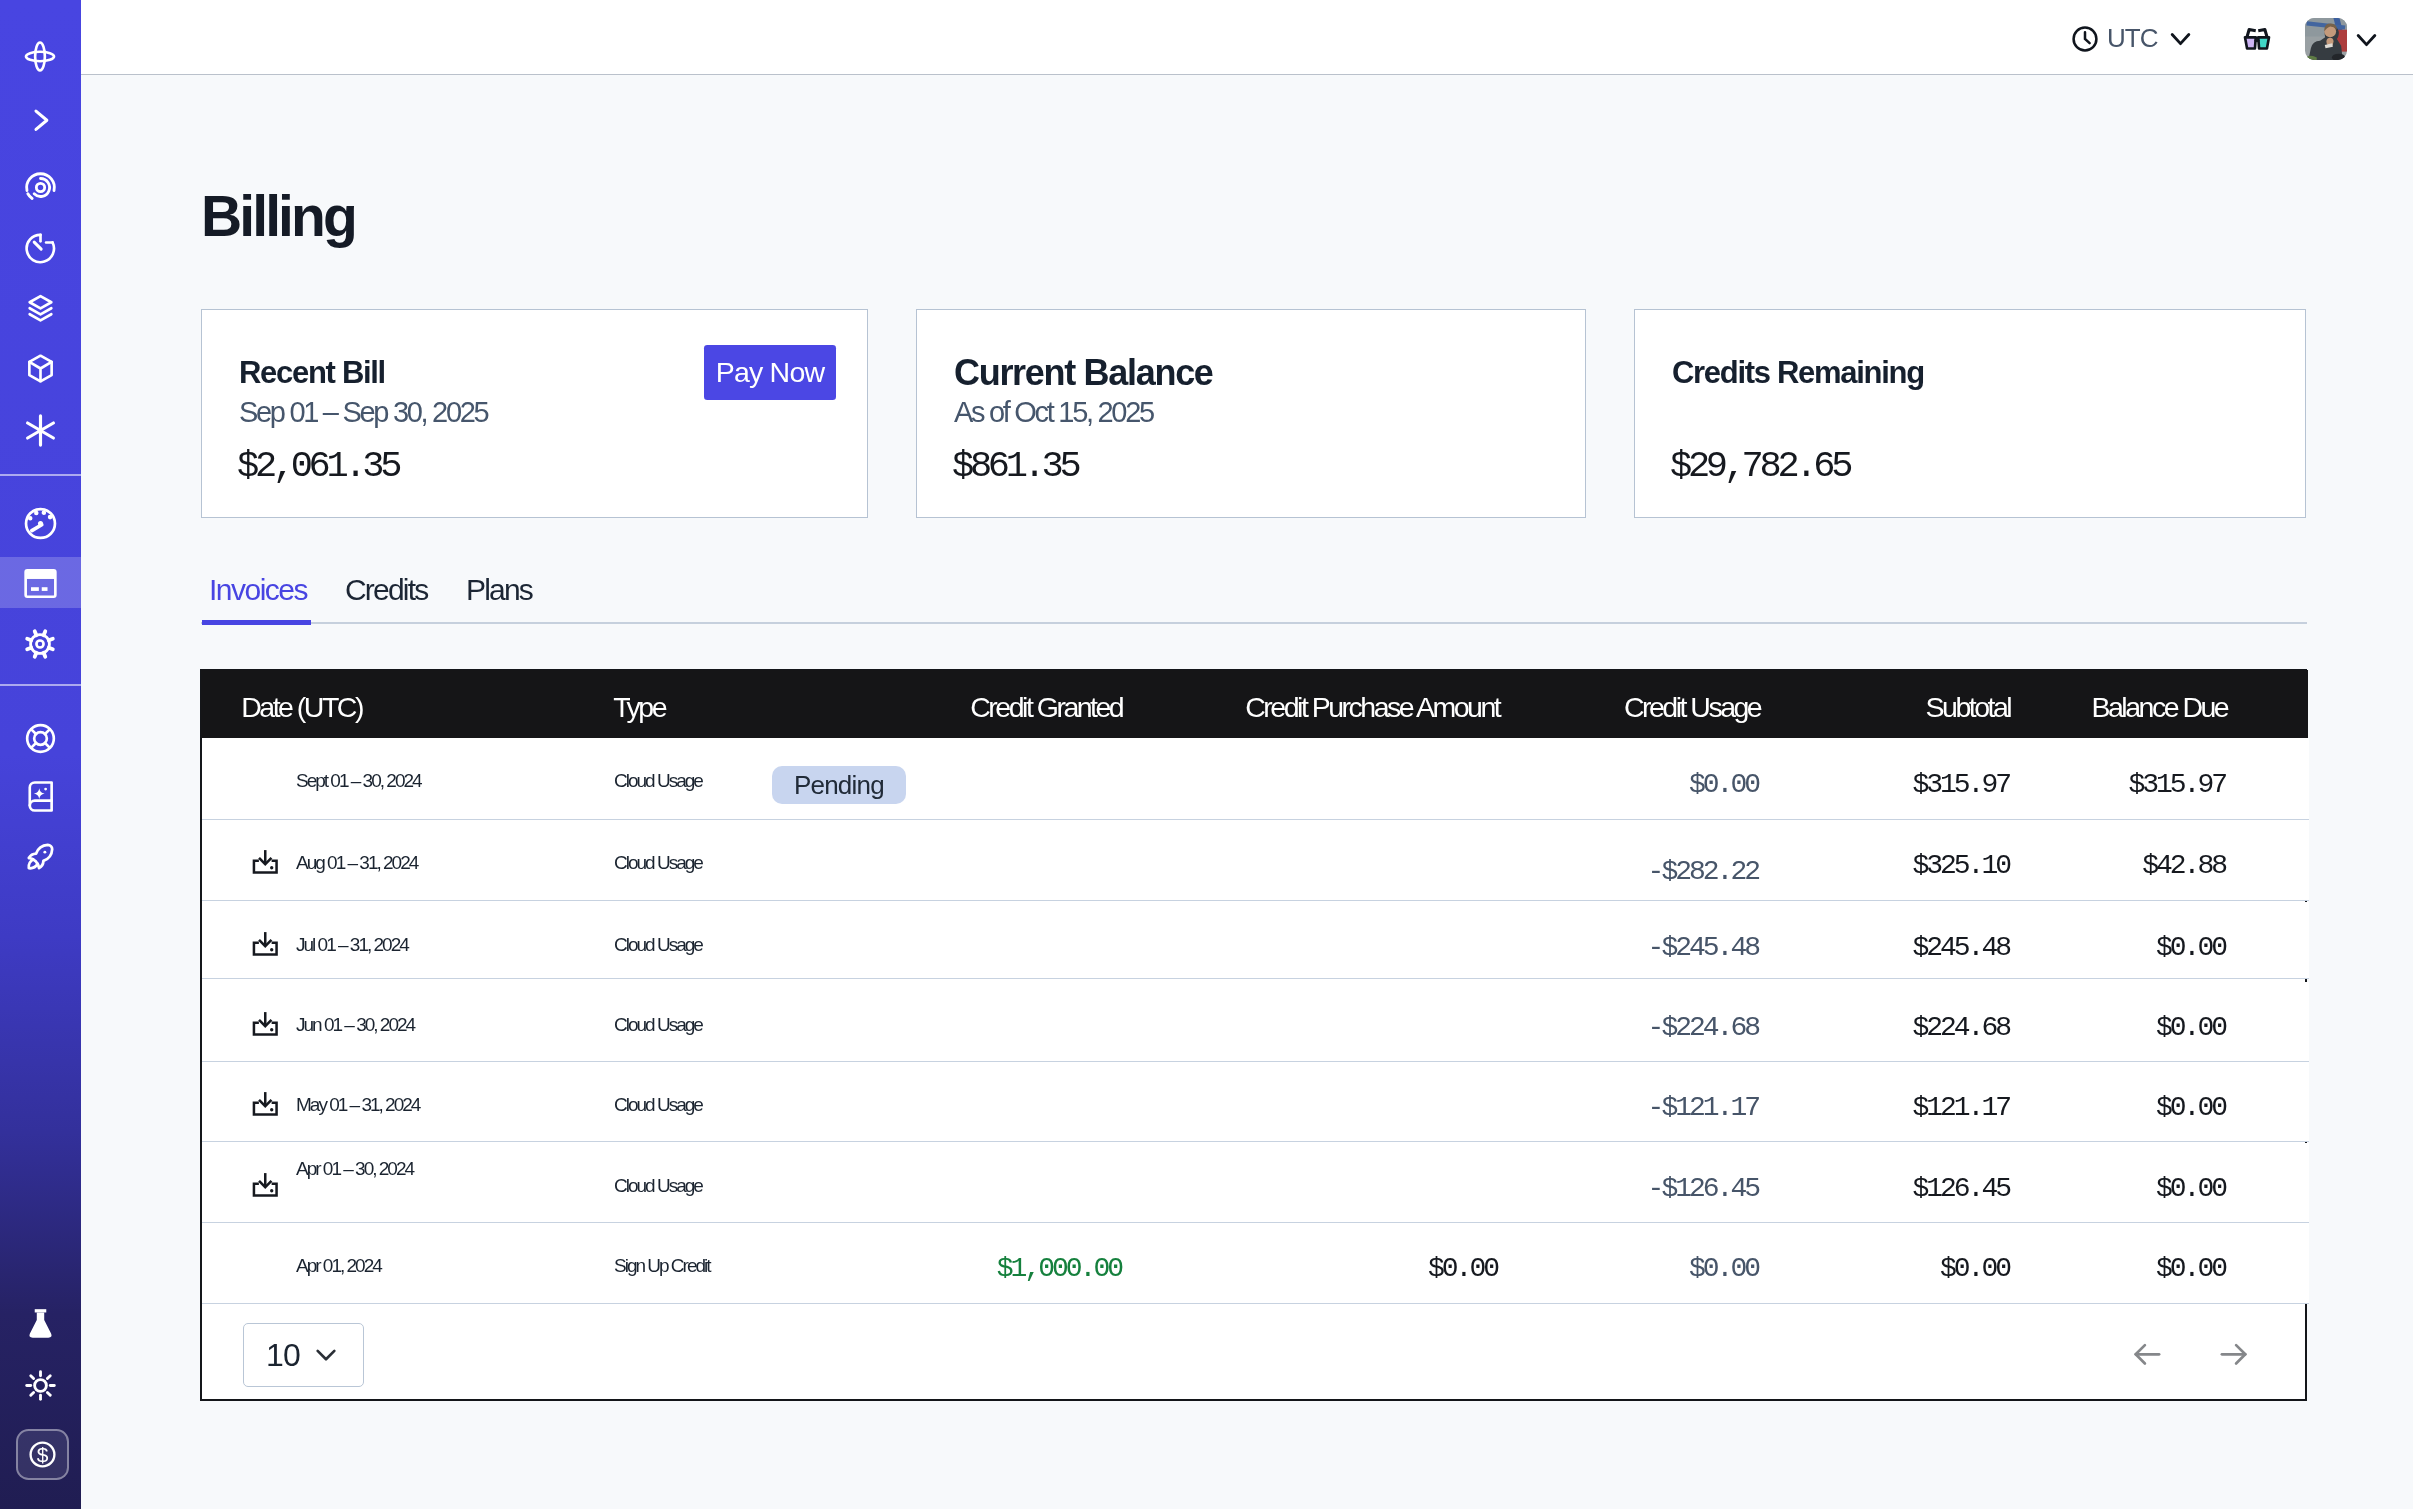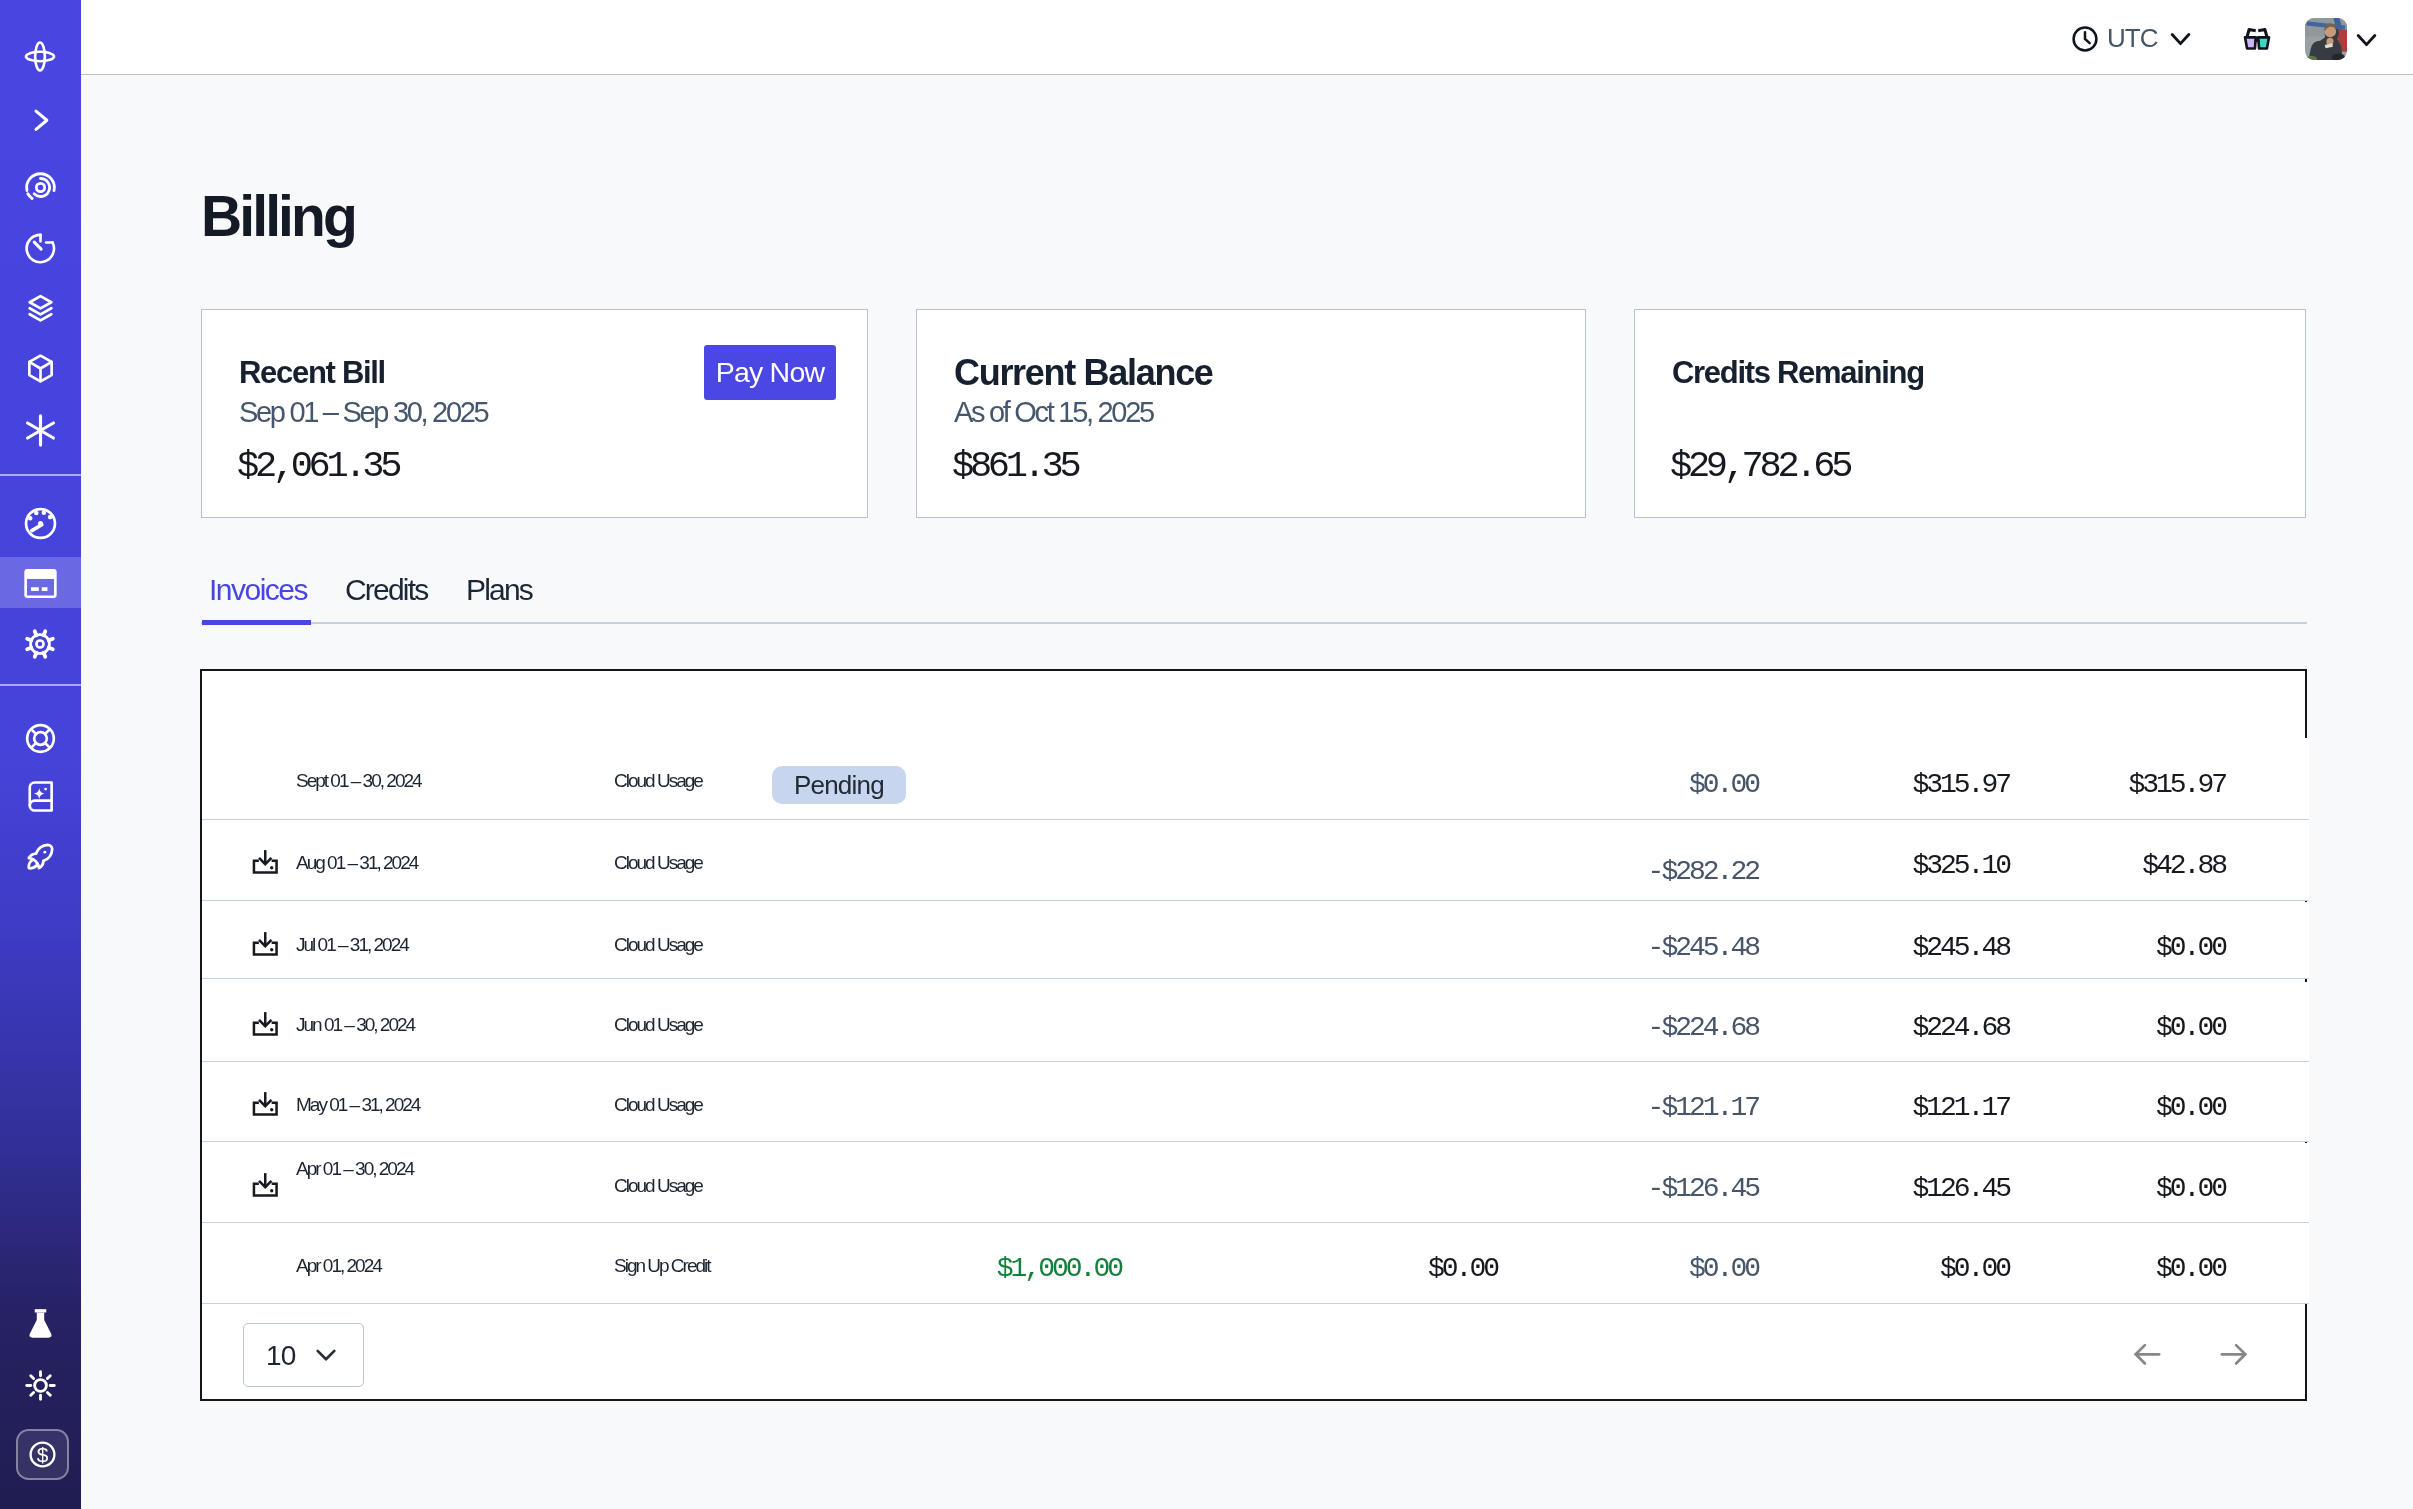--- a/index.html
+++ b/index.html
@@ -170,20 +170,29 @@
     <div style="position:absolute;left:35px;top:134px;font-family:'Liberation Mono',monospace;font-size:37px;letter-spacing:-4.3px;color:#16191f;line-height:44px;">$29,782.65</div>
   </div>
 
 <div style="position:absolute;left:209px;top:571px;font-size:30px;letter-spacing:-1.5px;color:#4845e2;line-height:37px;">Invoices</div>
 <div style="position:absolute;left:345px;top:571px;font-size:30px;letter-spacing:-1.8px;color:#1c2634;line-height:37px;">Credits</div>
 <div style="position:absolute;left:466px;top:571px;font-size:30px;letter-spacing:-1.8px;color:#1c2634;line-height:37px;">Plans</div>
 <div style="position:absolute;left:201px;top:622px;width:2106px;height:1.7px;background:#c6d0dd;"></div>
 <div style="position:absolute;left:202px;top:620px;width:109px;height:5px;background:#4845e2;"></div>
 
 <div style="position:absolute;left:200px;top:669px;width:2107px;height:732px;border:2.1px solid #14161a;background:#fff;">
+ <div style="position:absolute;left:-0.8px;top:-0.8px;width:2107px;height:69px;background:#151517;">
+   <div class="hc" style="left:40px;top:21px;">Date (UTC)</div>
+   <div class="hc" style="left:412px;top:21px;">Type</div>
+   <div class="hc" style="right:1186px;top:21px;">Credit Granted</div>
+   <div class="hc" style="right:809px;top:21px;">Credit Purchase Amount</div>
+   <div class="hc" style="right:548px;top:21px;">Credit Usage</div>
+   <div class="hc" style="right:298px;top:21px;">Subtotal</div>
+   <div class="hc" style="right:81px;top:21px;">Balance Due</div>
+ </div>
 <div style="position:absolute;left:0;top:67px;width:2107px;height:82px;border-bottom:1.7px solid #c7d2e0;background:#fff;">
       <div class="ct" style="left:94px;top:23.4px;">Sept 01 – 30, 2024</div>
       <div class="ct" style="left:412px;top:23.4px;">Cloud Usage</div>
       <div style="position:absolute;left:570px;top:28px;height:38px;line-height:38px;padding:0 22px;border-radius:10px;background:#c8d5ef;color:#212b38;font-size:26px;letter-spacing:-0.8px;">Pending</div>
       <div class="mv" style="right:551px;top:27px;color:#475569;">$0.00</div>
       <div class="mv" style="right:300px;top:27px;color:#16191f;">$315.97</div>
       <div class="mv" style="right:84px;top:27px;color:#16191f;">$315.97</div>
     </div>
 <div style="position:absolute;left:0;top:149px;width:2107px;height:81px;border-bottom:1.7px solid #c7d2e0;background:#fff;">
       <div style="position:absolute;left:49px;top:28px;">
@@ -264,21 +273,21 @@
       <div class="ct" style="left:94px;top:23px;">Apr 01, 2024</div>
       <div class="ct" style="left:412px;top:23px;">Sign Up Credit</div>
       <div class="mv" style="right:1188px;top:26px;color:#15803d;">$1,000.00</div>
       <div class="mv" style="right:812px;top:26px;color:#16191f;">$0.00</div>
       <div class="mv" style="right:551px;top:26px;color:#475569;">$0.00</div>
       <div class="mv" style="right:300px;top:26px;color:#16191f;">$0.00</div>
       <div class="mv" style="right:84px;top:26px;color:#16191f;">$0.00</div>
     </div>
 
  <div style="position:absolute;left:41px;top:652px;width:121px;height:64px;border:1.7px solid #b9c6d6;border-radius:5px;background:#fff;">
-   <div style="position:absolute;left:22px;top:14.2px;font-size:28px;color:#1b2430;letter-spacing:-0.8px;line-height:35px;">10</div>
+   <div style="position:absolute;left:22px;top:14.2px;font-size:32px;color:#1b2430;letter-spacing:-0.8px;line-height:35px;">10</div>
    <svg style="position:absolute;left:71px;top:24px;" width="22" height="15" viewBox="0 0 26 18" fill="none" stroke="#2a2f36" stroke-width="3.2" stroke-linecap="round" stroke-linejoin="round">
         <path d="M3 3.5 L13 13.5 L23 3.5"></path>
       </svg>
  </div>
  <div style="position:absolute;left:1931px;top:672px;">
    <svg width="28" height="22.6" viewBox="0 0 33 27" fill="none" stroke="#85878a" stroke-width="3.2" stroke-linecap="round" stroke-linejoin="round">
         <path d="M31 13.5 H3"></path>
         <path d="M14 2.5 L3 13.5 L14 24.5"></path>
       </svg>
  </div>

